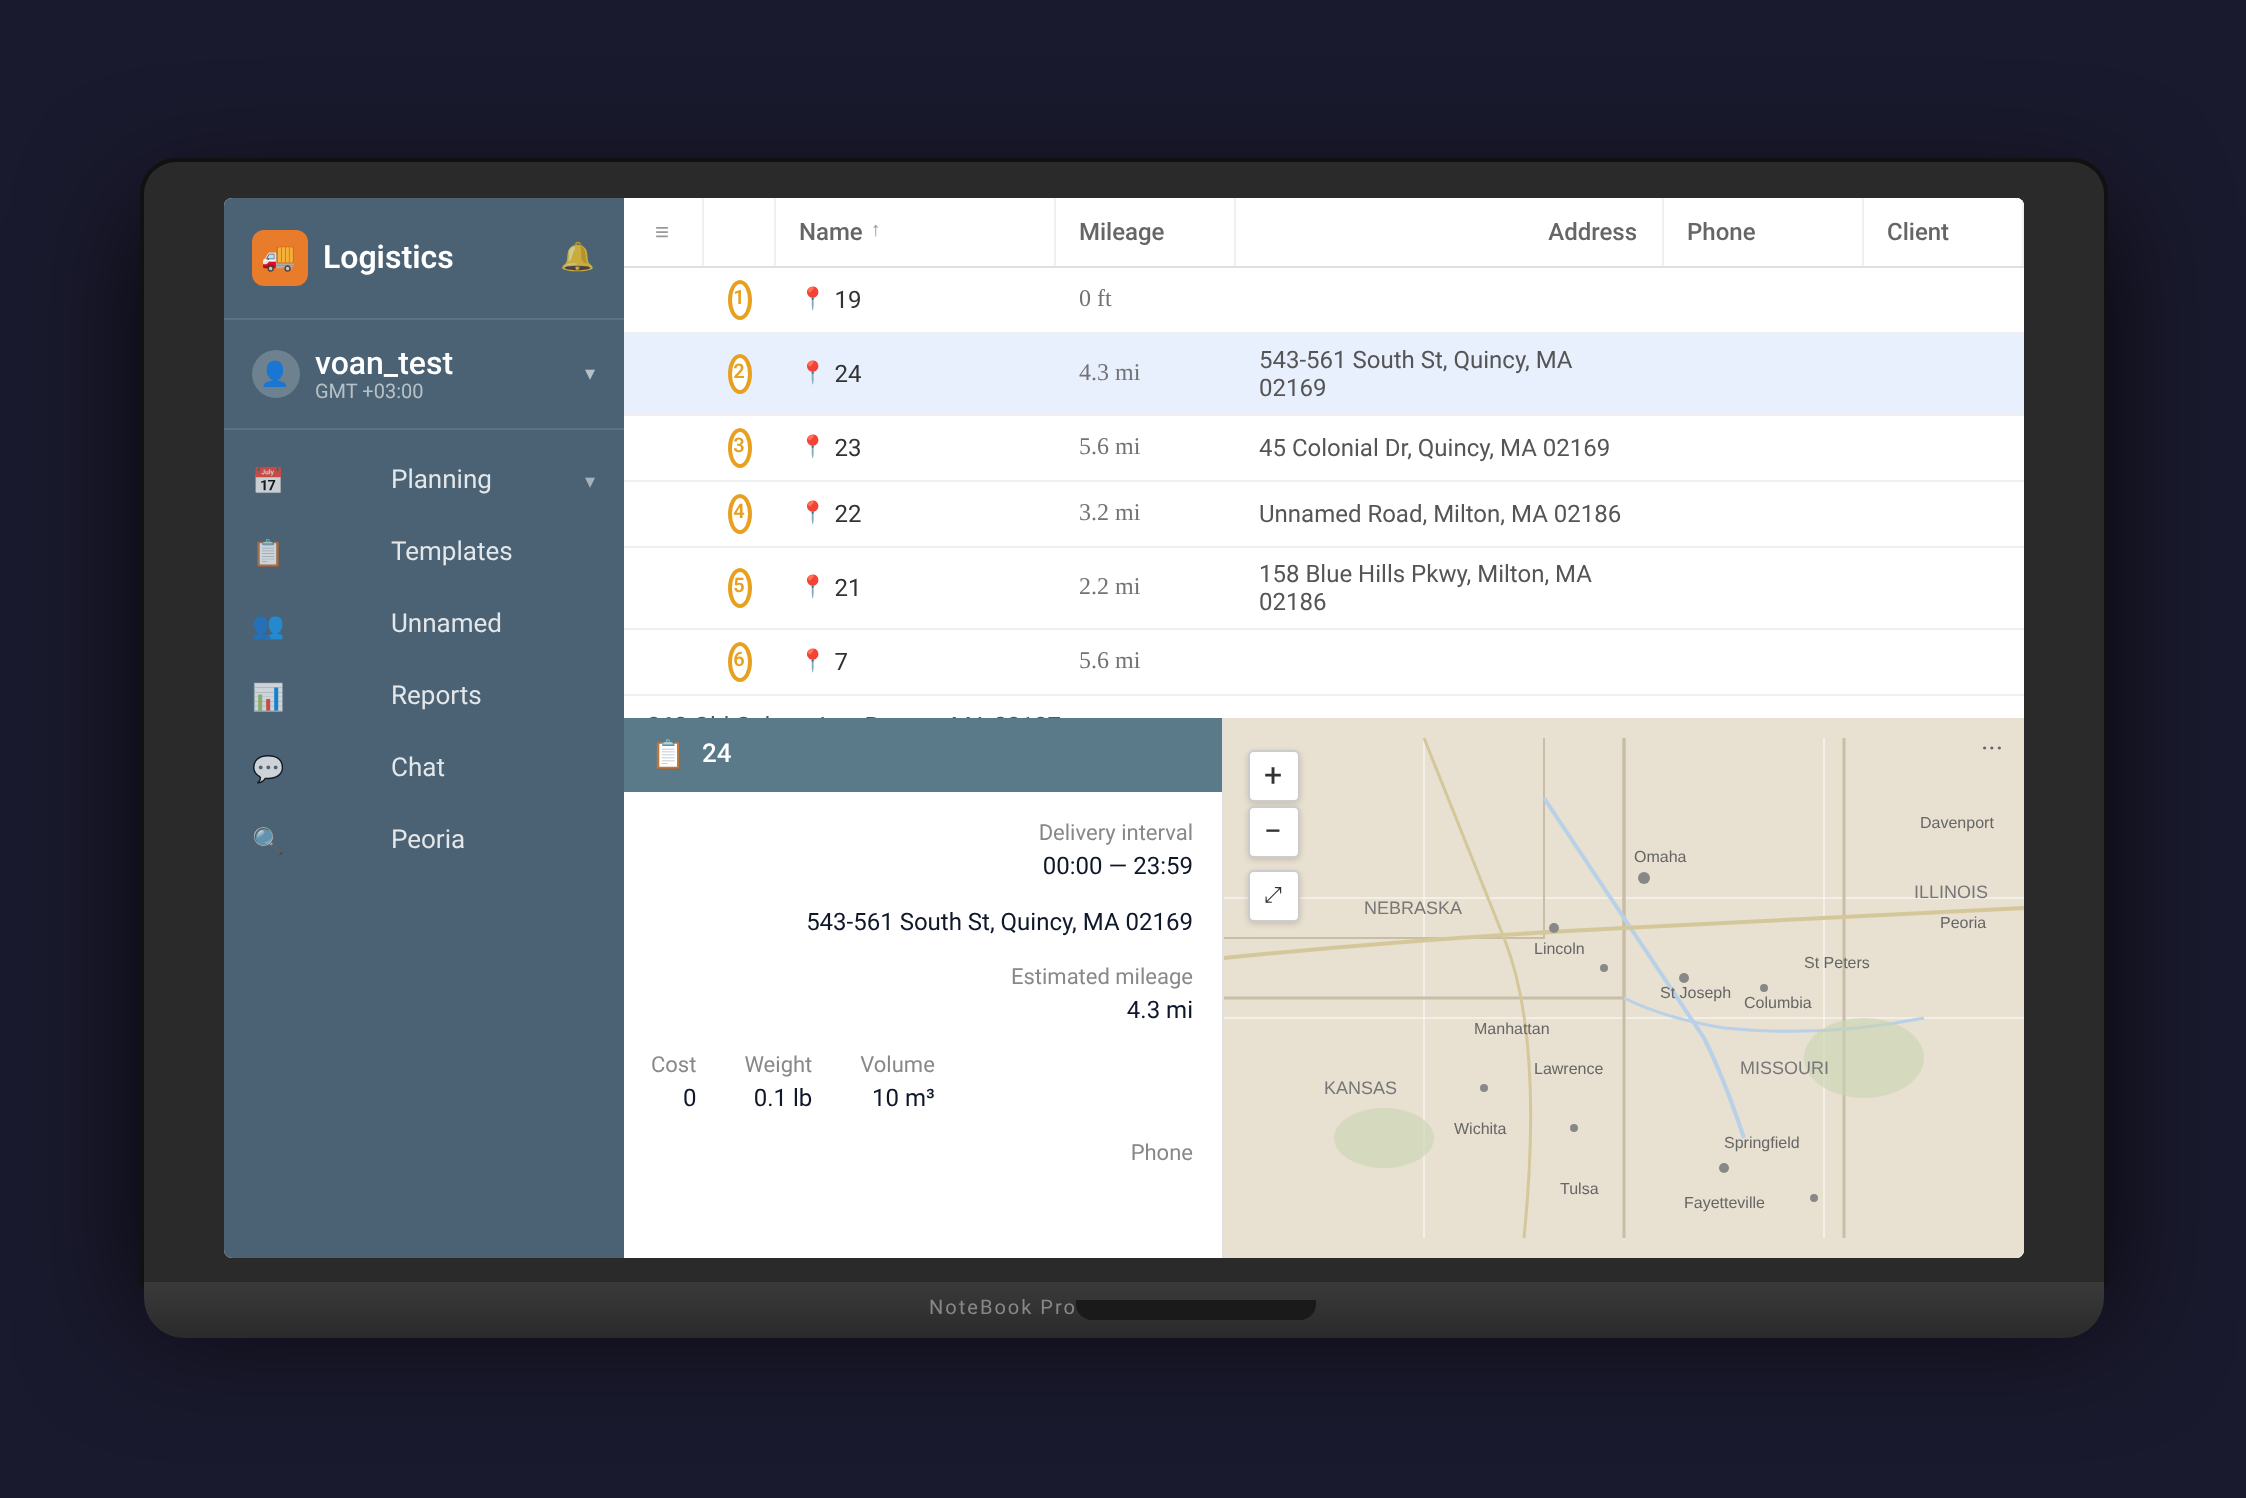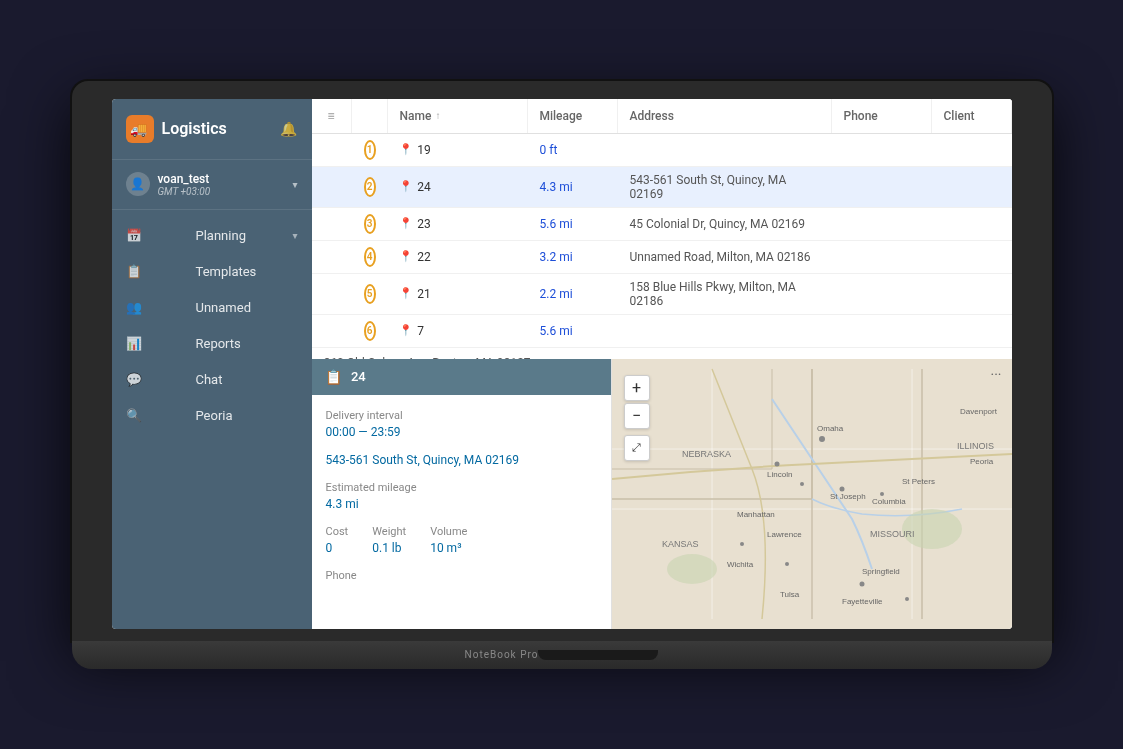--- a/index.html
+++ b/index.html
@@ -114,22 +114,22 @@
       height: 24px;
       background: rgba(255,255,255,0.2);
       border-radius: 50%;
       display: flex;
       align-items: center;
       justify-content: center;
       font-size: 12px;
     }
 
     .user-details { }
-    .user-name { font-size: 12px; font-weight: 500; }
-    .user-tz { font-size: 10px; color: rgba(255,255,255,0.6); font-style: italic; }
+    .user-name { font-size: 16px; font-weight: 500; }
+    .user-tz { font-size: 10px; color: rgba(255,255,255,0.6); }
 
     .sidebar-nav {
       flex: 1;
       padding: 8px 0;
     }
 
     .nav-item {
       padding: 9px 14px;
       display: flex;
       align-items: center;
@@ -183,21 +183,21 @@
     .th {
       padding: 10px 12px;
       font-size: 12px;
       color: #666;
       font-weight: 500;
       border-right: 1px solid #f0f0f0;
     }
     .th-num { width: 36px; }
     .th-name { width: 140px; display: flex; align-items: center; gap: 4px; }
     .th-mileage { width: 90px; }
-    .th-address { flex: 1; }
+    .th-address { flex: 1; text-align: right; }
     .th-phone { width: 100px; }
     .th-client { width: 80px; }
 
     .sort-arrow { color: #999; font-size: 10px; }
 
     .table-row-container {
       display: flex;
       flex-direction: column;
     }
 
@@ -218,21 +218,21 @@
     }
 
     .td-num {
       width: 36px;
       display: flex;
       align-items: center;
       justify-content: center;
     }
 
     .td-name { width: 140px; display: flex; align-items: center; gap: 4px; }
-    .td-mileage { width: 90px; color: #1d4ed8; }
+    .td-mileage { width: 90px; color: #737373; font-family: Liberation Serif, serif; }
     .td-address { flex: 1; color: #555; }
     .td-phone { width: 100px; }
     .td-client { width: 80px; }
 
     .row-badge {
       width: 20px;
       height: 20px;
       border-radius: 50%;
       border: 2px solid #e8a020;
       color: #e8a020;
@@ -283,35 +283,36 @@
       font-size: 13px;
       font-weight: 500;
     }
 
     .detail-header-icon {
       font-size: 14px;
     }
 
     .detail-body {
       padding: 14px;
+      text-align: right;
     }
 
     .detail-section {
       margin-bottom: 14px;
     }
 
     .detail-label {
       font-size: 11px;
       color: #888;
       margin-bottom: 3px;
     }
 
     .detail-value {
       font-size: 12px;
-      color: #0369a1;
+      color: #0f172a;
     }
 
     .detail-row {
       display: flex;
       gap: 24px;
     }
 
     .detail-col { }
 
     

